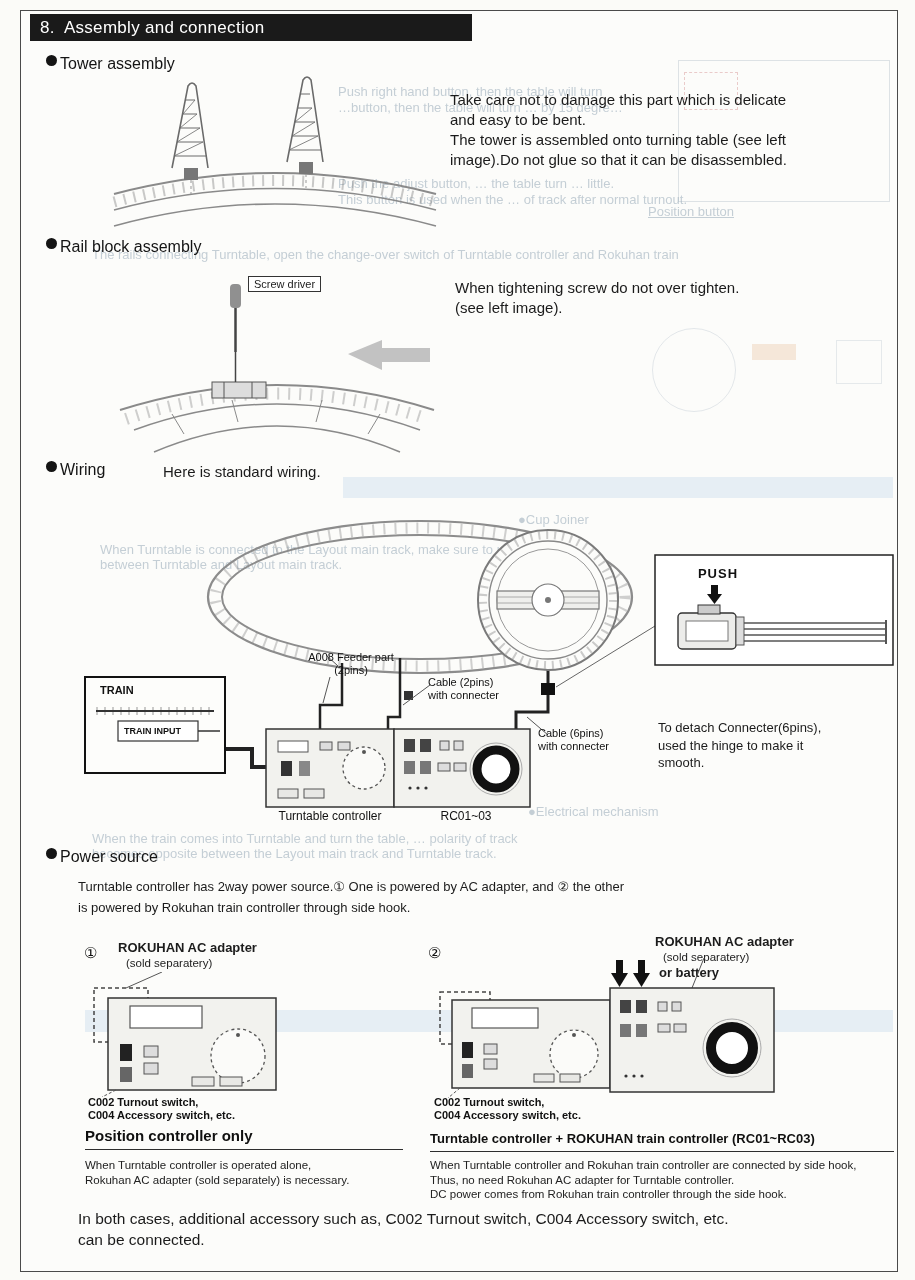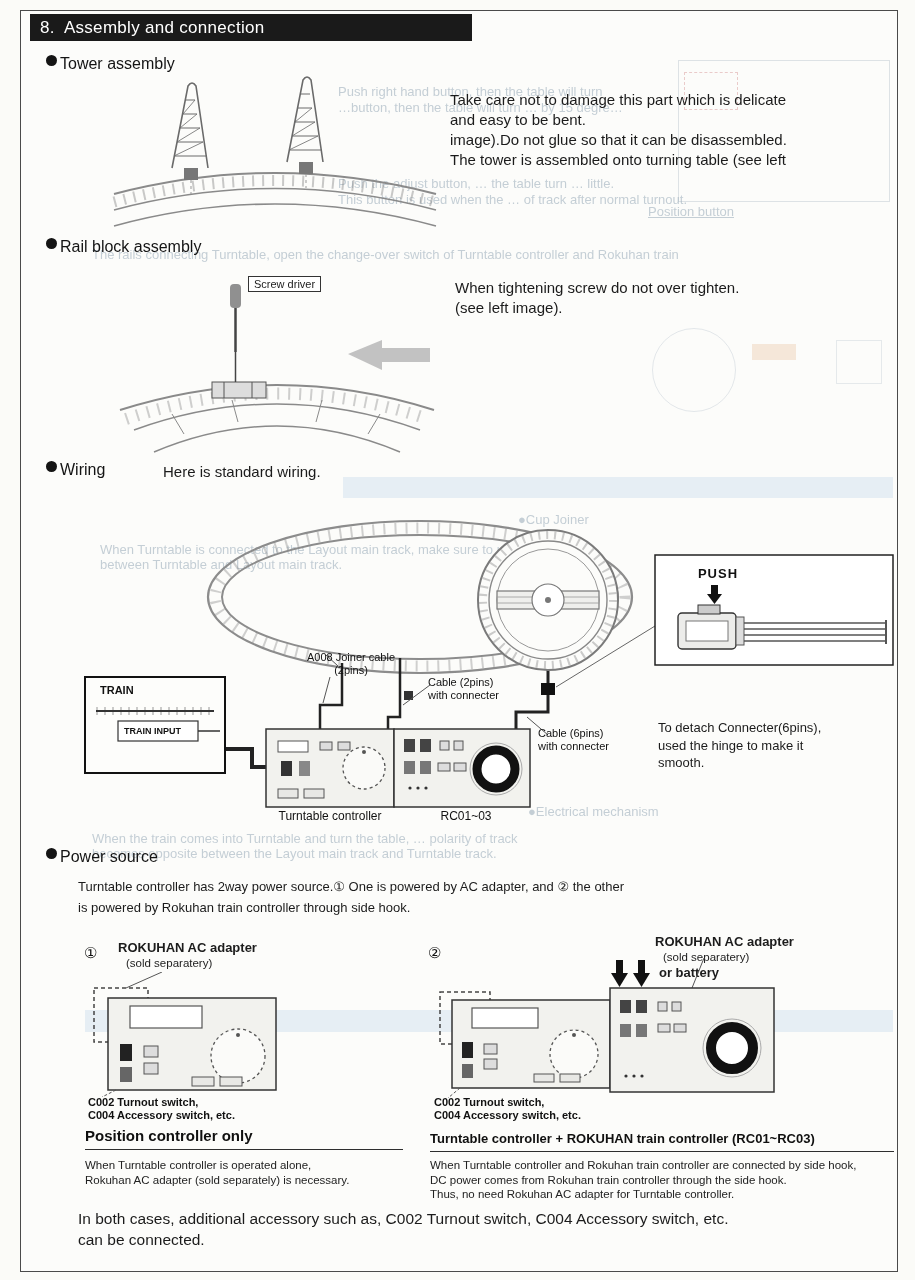--- a/index.html
+++ b/index.html
@@ -97,22 +97,22 @@
       <g stroke="#999" stroke-dasharray="3,3">
         <line x1="81" y1="108" x2="81" y2="122"></line>
         <line x1="196" y1="102" x2="196" y2="116"></line>
       </g>
     </svg>
   </div>
 
   <div class="note15 abs" style="left:450px;top:90px">
     <div>Take care not to damage this part which is delicate</div>
     <div>and easy to be bent.</div>
+    <div>The tower is assembled onto turning table (see left</div>
     <div>image).Do not glue so that it can be disassembled.</div>
-    <div>The tower is assembled onto turning table (see left</div>
   </div>
 
   <div class="sec-title" style="left:46px;top:238px">
     <span class="dot"></span>
     <span>Rail block assembly</span>
   </div>
 
   <div class="abs" style="left:112px;top:262px;width:330px;height:200px">
     <svg viewBox="0 0 330 200" width="330" height="200">
       <g stroke="#8a8a8a" fill="none">
@@ -233,21 +233,21 @@
         <rect x="656" y="112" width="8" height="28" fill="#ddd" stroke="#555" stroke-width="1"></rect>
         <rect x="631" y="80" width="7" height="9" fill="#111"></rect>
         <polygon points="627,89 642,89 634.5,99" fill="#111"></polygon>
       </g>
     </svg>
   </div>
 
   <div class="push-label" style="left:690px;top:566px;width:56px;text-align:center">PUSH</div>
 
   <div class="diag-label center" style="left:295px;top:651px;width:112px">
-    <div>A008 Joiner cable</div>
+    <div>A008 Feeder part</div>
     <div>(2pins)</div>
   </div>
   <div class="diag-label" style="left:428px;top:676px">
     <div>Cable (2pins)</div>
     <div>with connecter</div>
   </div>
   <div class="diag-label" style="left:538px;top:727px">
     <div>Cable (6pins)</div>
     <div>with connecter</div>
   </div>
@@ -349,21 +349,21 @@
     </svg>
   </div>
 
   <div class="acc" style="left:434px;top:1096px">
     <div>C002 Turnout switch,</div>
     <div>C004 Accessory switch, etc.</div>
   </div>
   <div class="col-heading" style="left:430px;top:1131px;width:464px;font-size:13px">Turntable controller +  ROKUHAN train controller (RC01~RC03)</div>
   <div class="tiny abs" style="left:430px;top:1158px">
     <div>When Turntable controller and Rokuhan train controller are connected by side hook,</div>
+    <div>Thus, no need Rokuhan AC adapter for Turntable controller.</div>
     <div>DC power comes from Rokuhan train controller through the side hook.</div>
-    <div>Thus, no need Rokuhan AC adapter for Turntable controller.</div>
   </div>
 
   <div class="footer15 abs" style="left:78px;top:1208px">
     <div>In both cases, additional accessory such as, C002 Turnout switch, C004 Accessory switch, etc.</div>
     <div>can be connected.</div>
   </div>
 </div>
 
 </body></html>

